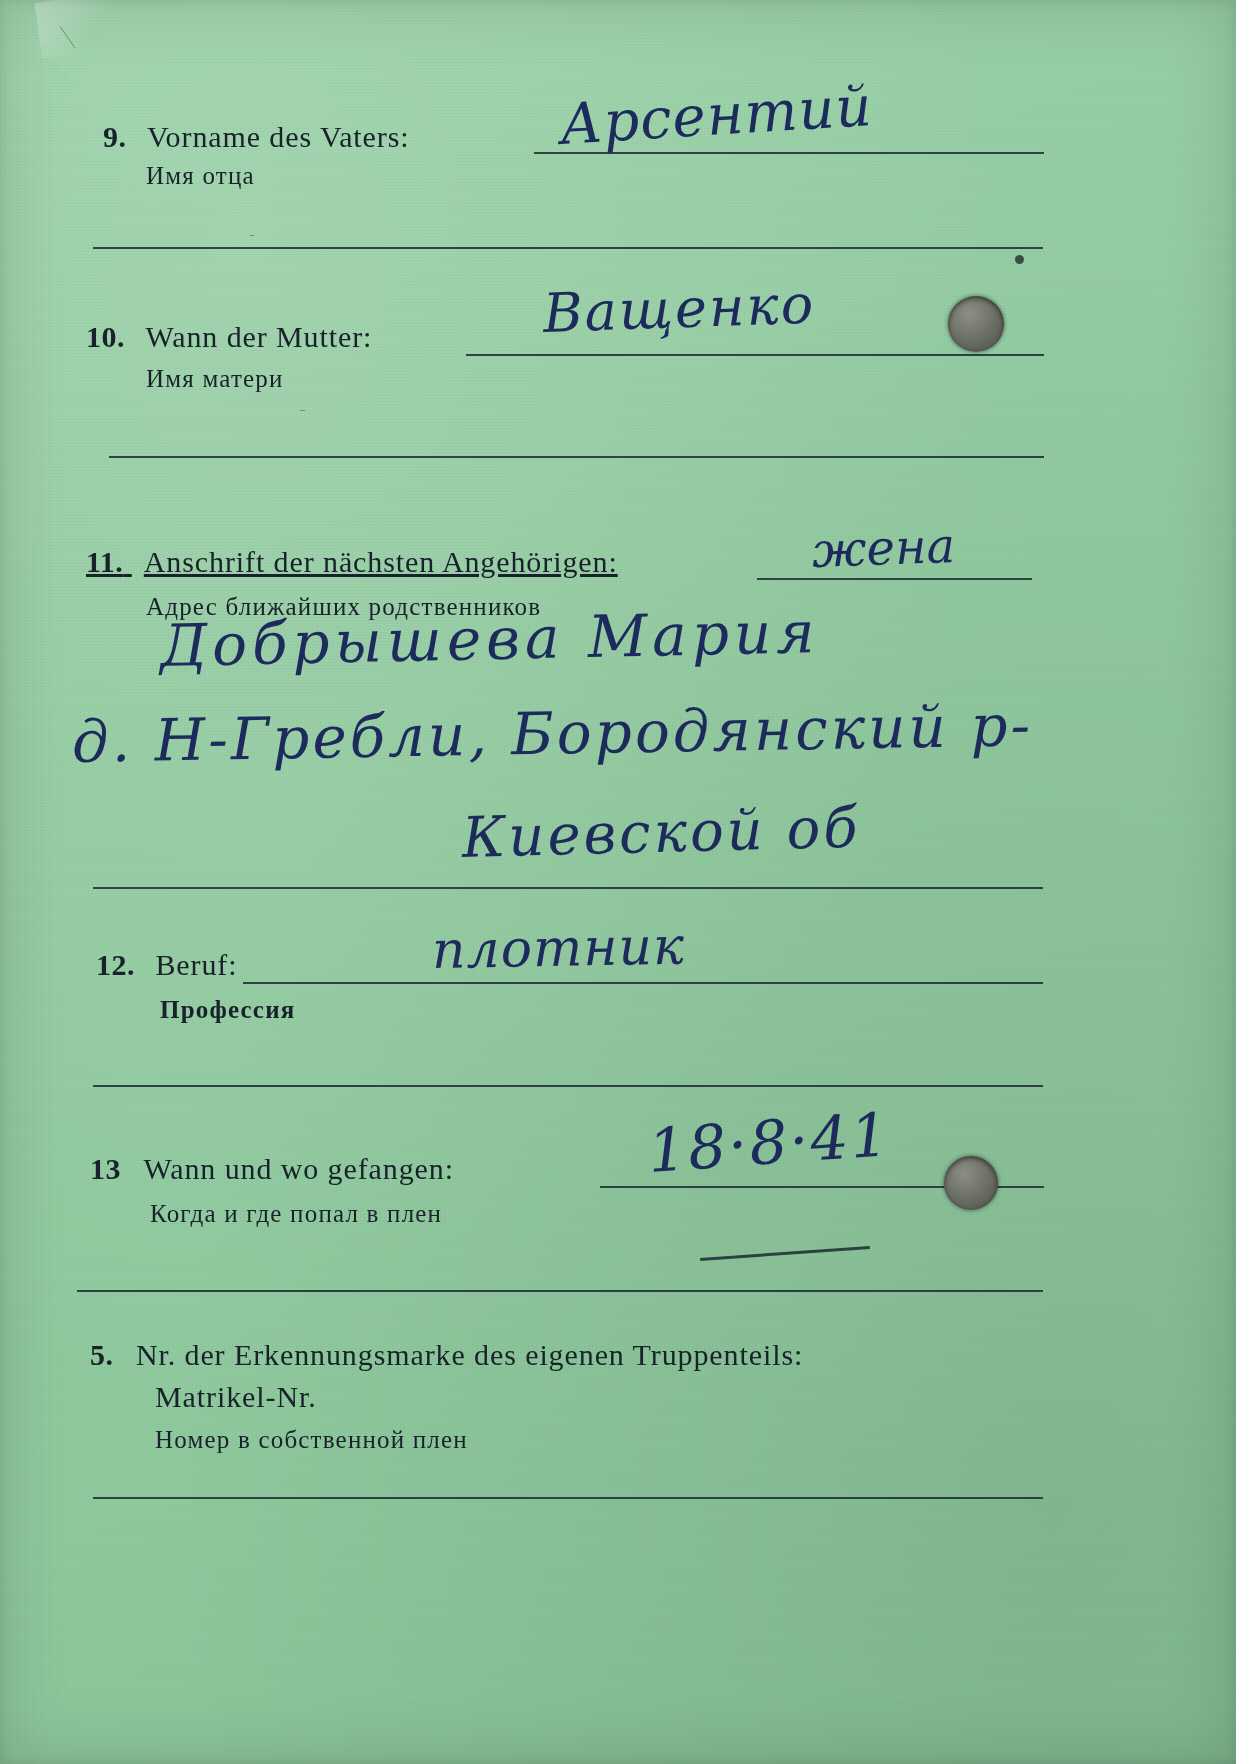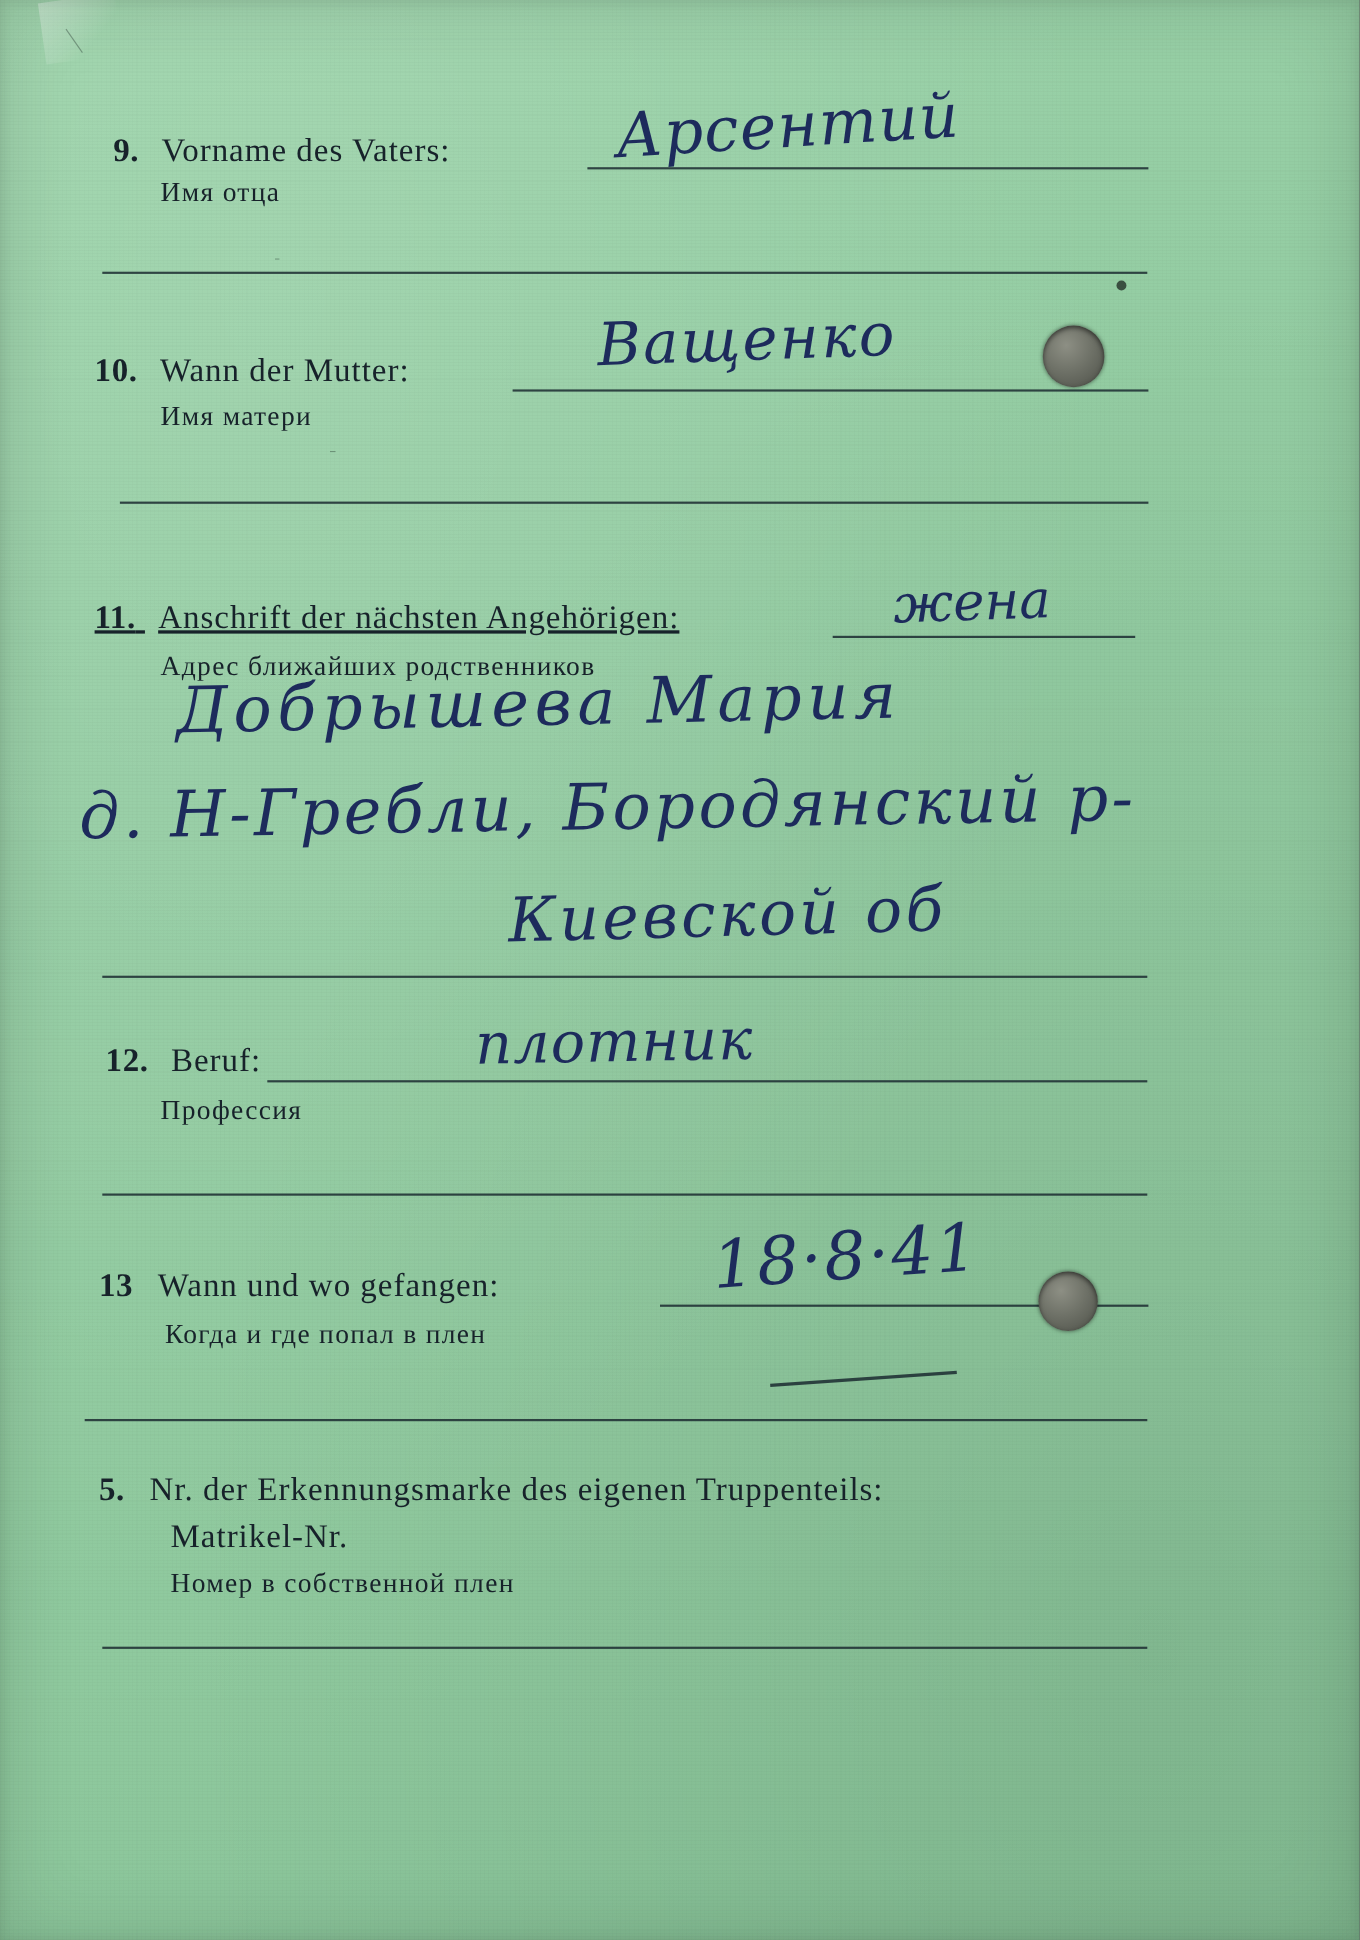--- a/index.html
+++ b/index.html
@@ -156,21 +156,21 @@
   <div class="hand" style="left:72px; top:708px; font-size:58px; letter-spacing:3px; transform:rotate(-1deg);">д. Н-Гребли, Бородянский р-</div>
   <div class="hand" style="left:462px; top:805px; font-size:56px; letter-spacing:3px; transform:rotate(-1.5deg);">Киевской об</div>
 
   <div class="rule" style="left:93px; top:887px; width:950px;"></div>
 
   <div class="field" style="top:948px;">
     <div class="lbl-de" style="position:absolute; left:96px; top:0;">
       <span class="num">12.</span>
       <span style="margin-left:12px;">Beruf:</span>
     </div>
-    <div class="lbl-ru" style="position:absolute; left:146px; top:48px;">Профессия</div>
+    <div class="lbl-ru" style="position:absolute; left:160px; top:48px;font-weight:bold;">Профессия</div>
     <div class="rule" style="left:243px; top:34px; width:800px;"></div>
   </div>
   <div class="hand" style="left:432px; top:920px; font-size:52px; transform:rotate(-1deg); letter-spacing:1px;">плотник</div>
 
   <div class="rule" style="left:93px; top:1085px; width:950px;"></div>
 
   <div class="field" style="top:1152px;">
     <div class="lbl-de" style="position:absolute; left:90px; top:0;">
       <span class="num">13</span>
       <span style="margin-left:14px;">Wann und wo gefangen:</span>

